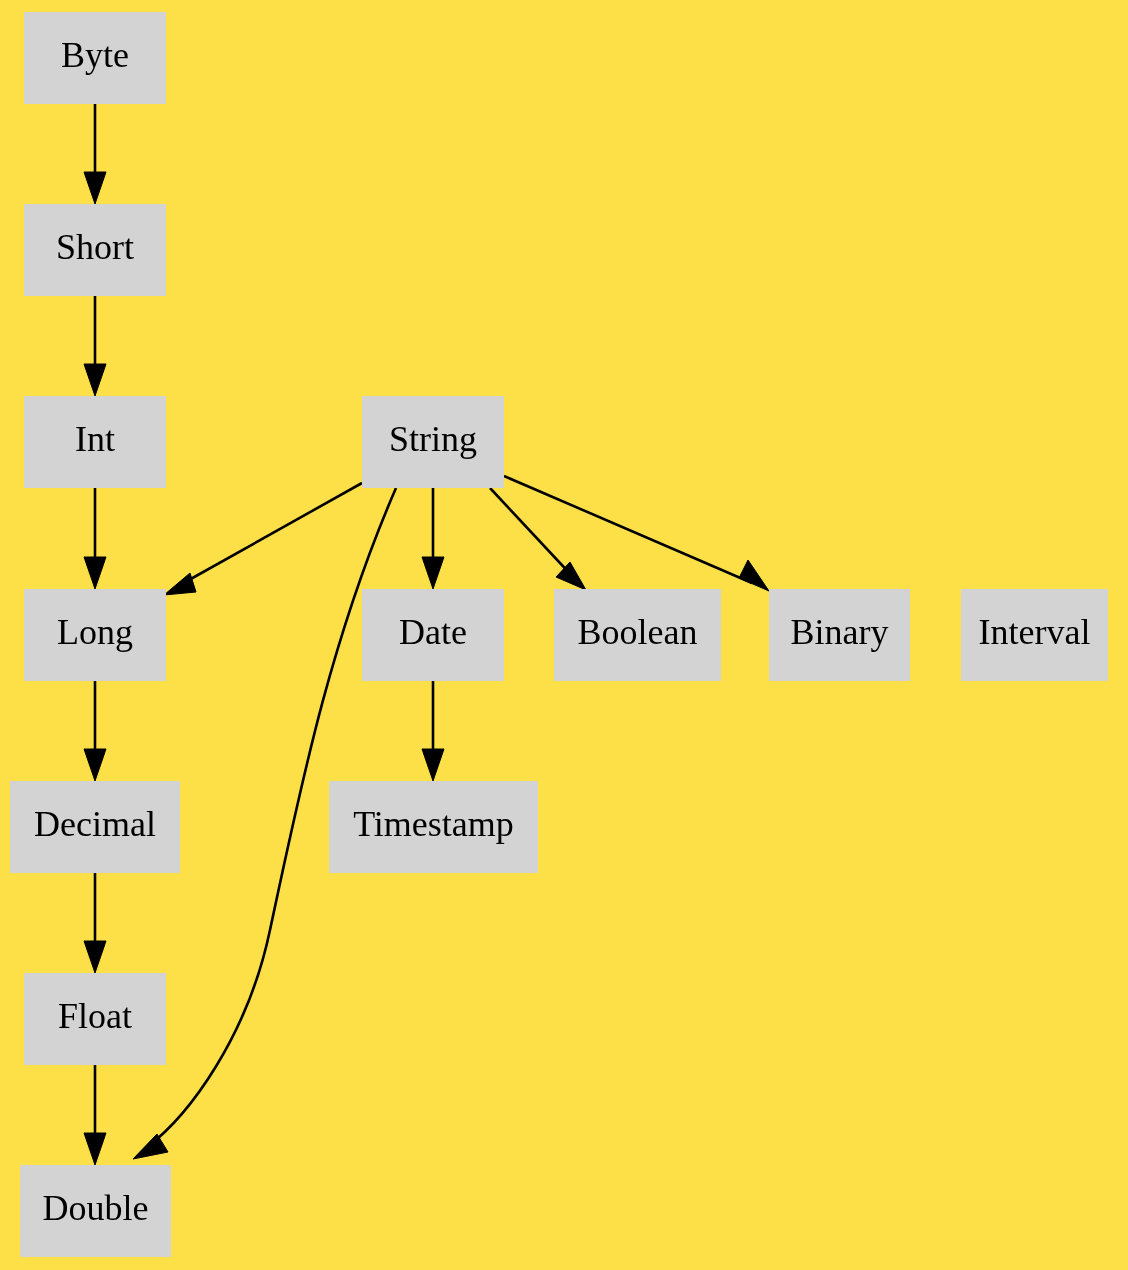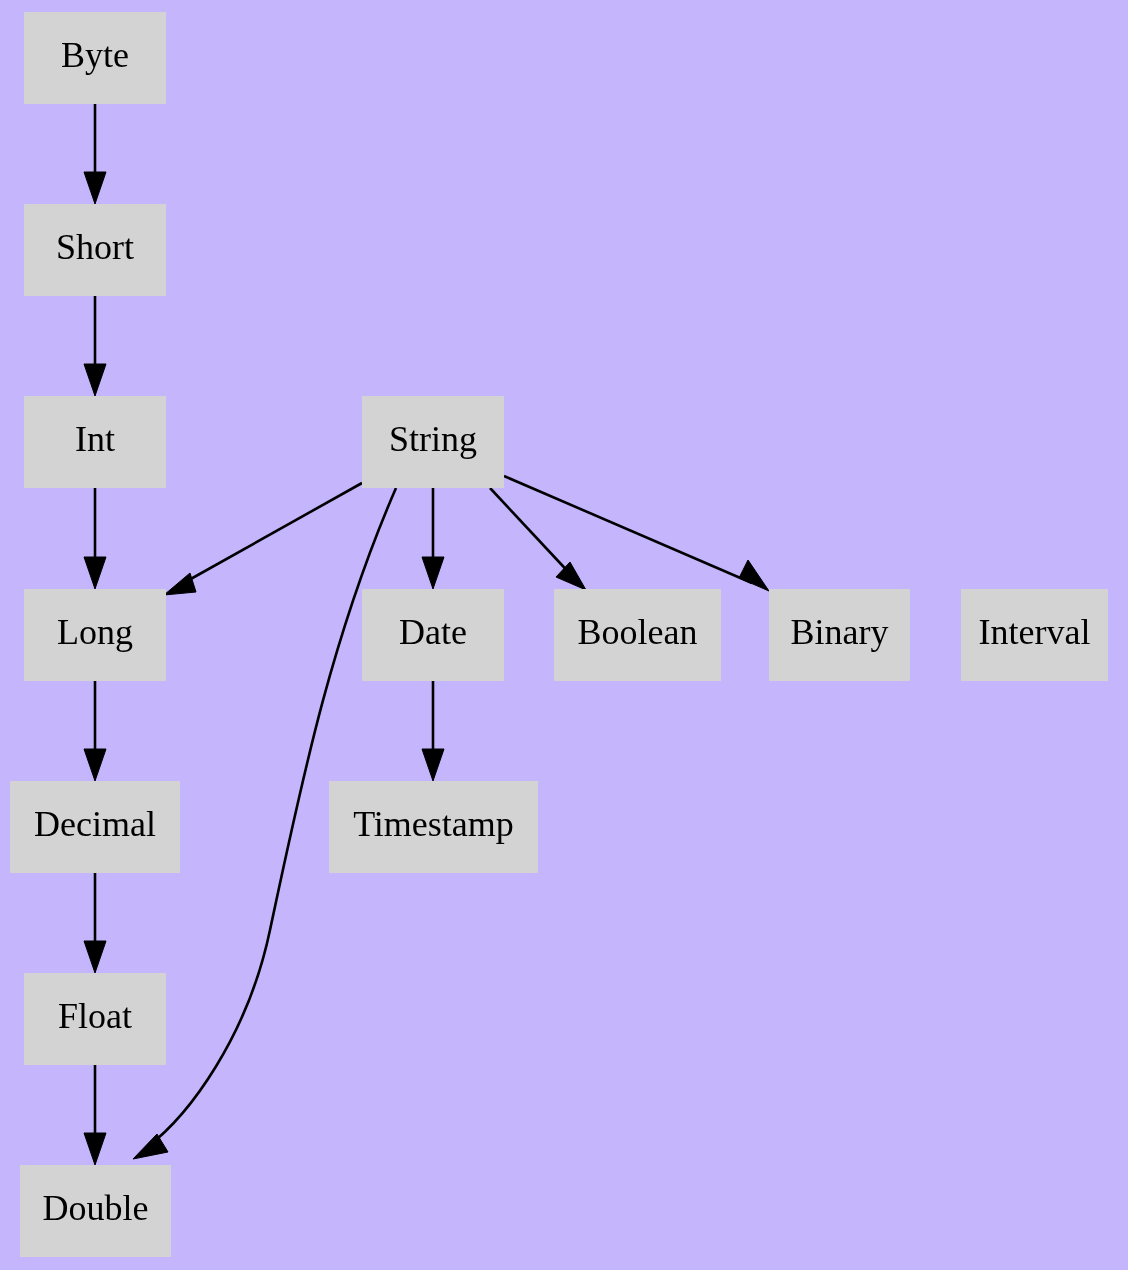--- a/index.html
+++ b/index.html
@@ -10,21 +10,21 @@
   body {
     width: 1128px;
     height: 1270px;
     font-family: "Liberation Serif", "DejaVu Serif", serif;
     overflow: hidden;
   }
   #diagram-root {
     position: relative;
     width: 1128px;
     height: 1270px;
-    background: #c4b5fd;
+    background: #fde047;
   }
   svg.graph-canvas {
     position: absolute;
     top: 0;
     left: 0;
     width: 1128px;
     height: 1270px;
     display: block;
   }
   .node-box {

